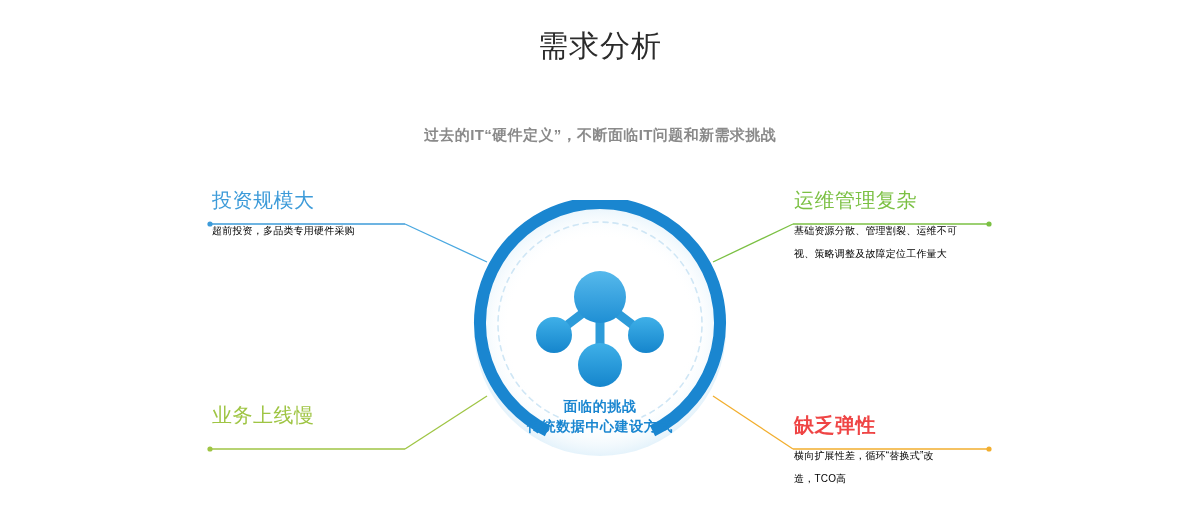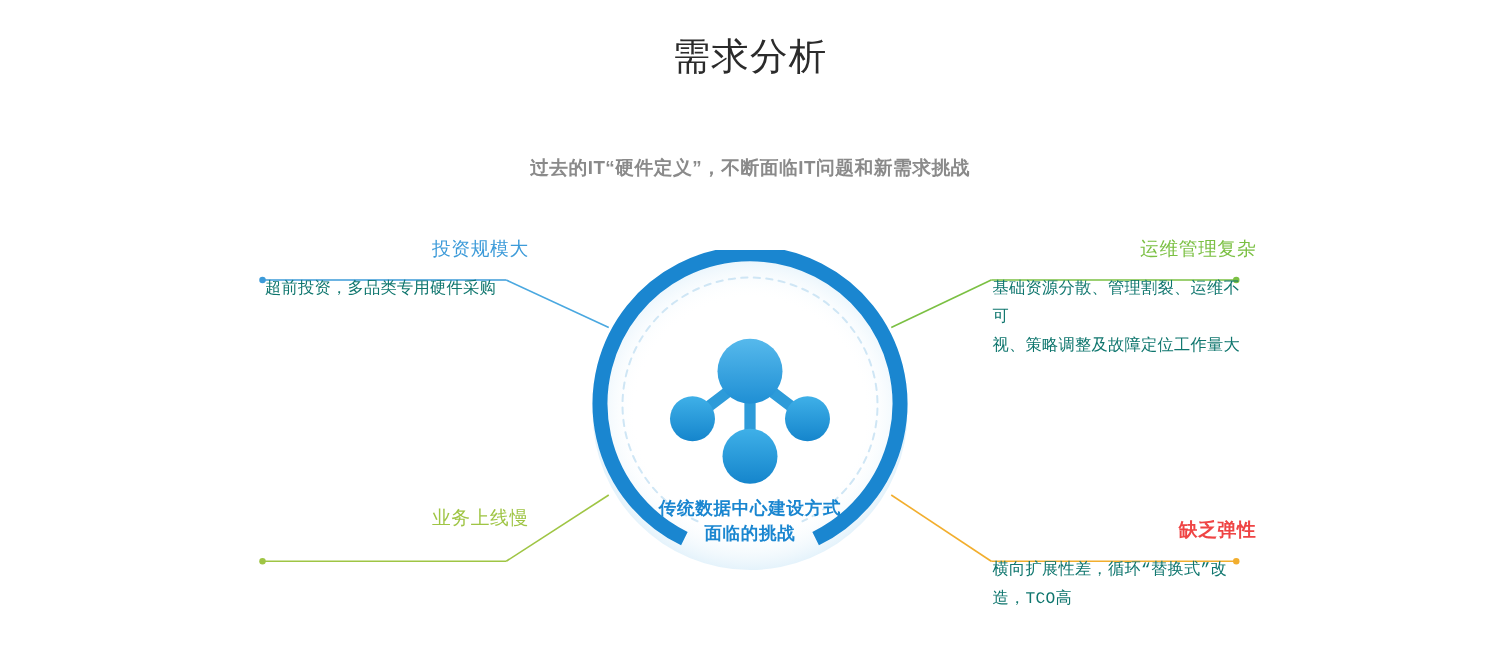--- a/index.html
+++ b/index.html
@@ -56,34 +56,32 @@
     height: 519px;
     pointer-events: none;
   }
 
   
   .callout {
     position: absolute;
     width: 215px;
   }
   .callout .cl-title {
-    font-size: 15px;
+    font-size: 20px;
     line-height: 20px;
     font-weight: 400;
     letter-spacing: 0.5px;
     margin: 0 0 7px 4px;
-    text-align: right;
   }
   .callout .cl-desc {
-    font-size: 13px;
+    font-size: 10px;
     line-height: 23px;
-    color: #0f766e;
+    color: #000000;
     margin: 9px 0 0 4px;
     letter-spacing: 0.2px;
-    font-family: Liberation Mono, monospace;
   }
 
   .cl-tl { left: 208px; top: 190px; }
   .cl-tr { left: 790px; top: 190px; }
   .cl-bl { left: 208px; top: 405px; }
   .cl-br { left: 790px; top: 415px; }
 
   .cl-tl .cl-title { color: #3d9bd9; }
   .cl-tr .cl-title { color: #7bc043; }
   .cl-bl .cl-title { color: #9fc544; }
@@ -178,22 +176,22 @@
         <line x1="130" y1="100" x2="172" y2="132" stroke="#2d9bd9" stroke-width="9" stroke-linecap="round"></line>
         <circle cx="130" cy="97" r="26" fill="url(#nodeGradA)"></circle>
         <circle cx="84" cy="135" r="18" fill="url(#nodeGradB)"></circle>
         <circle cx="176" cy="135" r="18" fill="url(#nodeGradB)"></circle>
         <circle cx="130" cy="165" r="22" fill="url(#nodeGradB)"></circle>
       </g>
     </svg>
   </div>
 
   <div class="hub-caption">
+    <span>面临的挑战</span>
     <span>传统数据中心建设方式</span>
-    <span>面临的挑战</span>
   </div>
 
   <div class="callout cl-tl">
     <div class="cl-title">投资规模大</div>
     <div class="cl-desc">
       <div>超前投资，多品类专用硬件采购</div>
     </div>
   </div>
 
   <div class="callout cl-tr">

